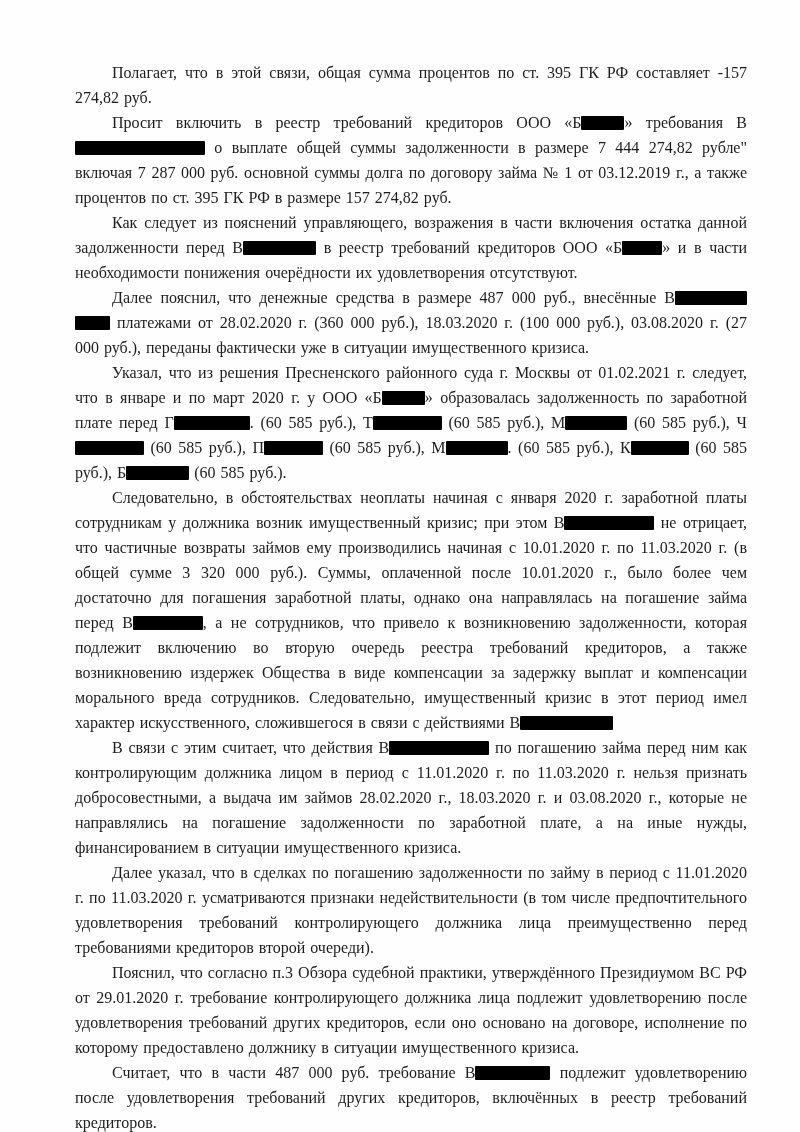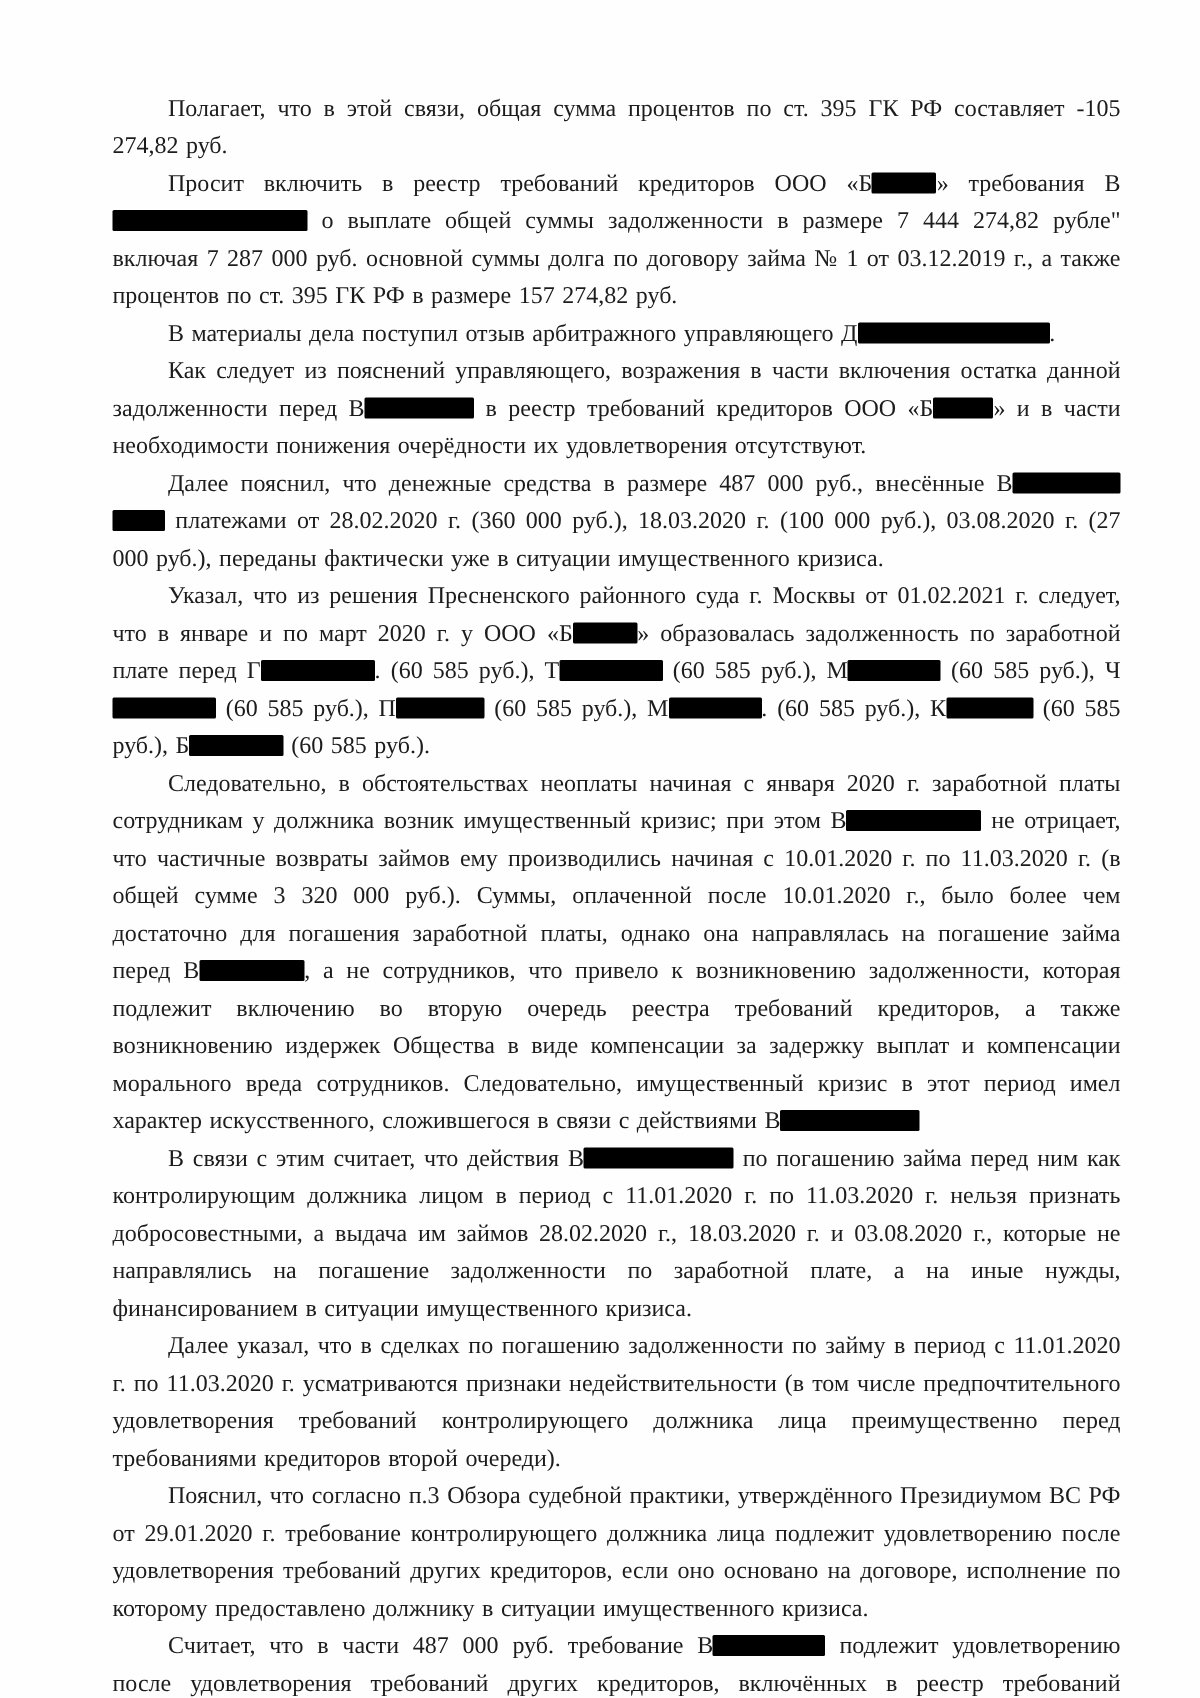--- a/index.html
+++ b/index.html
@@ -38,23 +38,22 @@
     background: #000;
     vertical-align: -2px;
     border-radius: 1px;
   }
 </style>
 </head>
 <body>
 
 <div class="page">
   <div class="text-block" id="doc" style="color: rgb(28, 28, 28);">
-      <p class="para">Полагает, что в этой связи, общая сумма процентов по ст. 395 ГК РФ составляет -105 274,82 руб.</p>
+      <p class="para">Полагает, что в этой связи, общая сумма процентов по ст. 395 ГК РФ составляет -157 274,82 руб.</p>
       <p class="para">Просит включить в реестр требований кредиторов ООО «Б<span class="redaction" style="width: 43px; background: rgb(0, 0, 0);"></span>» требования В<span class="redaction" style="width: 130px; background: rgb(0, 0, 0);"></span> о выплате общей суммы задолженности в размере 7 444 274,82 рубле" включая 7 287 000 руб. основной суммы долга по договору займа № 1 от 03.12.2019 г., а также процентов по ст. 395 ГК РФ в размере 157 274,82 руб.</p>
-      <p class="para">В материалы дела поступил отзыв арбитражного управляющего Д<span class="redaction" style="width: 128px; background: rgb(0, 0, 0);"></span>.</p>
       <p class="para">Как следует из пояснений управляющего, возражения в части включения остатка данной задолженности перед В<span class="redaction" style="width: 73px; background: rgb(0, 0, 0);"></span> в реестр требований кредиторов ООО «Б<span class="redaction" style="width: 40px; background: rgb(0, 0, 0);"></span>» и в части необходимости понижения очерёдности их удовлетворения отсутствуют.</p>
       <p class="para">Далее пояснил, что денежные средства в размере 487 000 руб., внесённые В<span class="redaction" style="width: 72px; background: rgb(0, 0, 0);"></span> <span class="redaction" style="width: 35px; background: rgb(0, 0, 0);"></span> платежами от 28.02.2020 г. (360 000 руб.), 18.03.2020 г. (100 000 руб.), 03.08.2020 г. (27 000 руб.), переданы фактически уже в ситуации имущественного кризиса.</p>
       <p class="para">Указал, что из решения Пресненского районного суда г. Москвы от 01.02.2021 г. следует, что в январе и по март 2020 г. у ООО «Б<span class="redaction" style="width: 43px; background: rgb(0, 0, 0);"></span>» образовалась задолженность по заработной плате перед Г<span class="redaction" style="width: 76px; background: rgb(0, 0, 0);"></span>. (60 585 руб.), Т<span class="redaction" style="width: 69px; background: rgb(0, 0, 0);"></span> (60 585 руб.), М<span class="redaction" style="width: 62px; background: rgb(0, 0, 0);"></span> (60 585 руб.), Ч<span class="redaction" style="width: 69px; background: rgb(0, 0, 0);"></span> (60 585 руб.), П<span class="redaction" style="width: 59px; background: rgb(0, 0, 0);"></span> (60 585 руб.), М<span class="redaction" style="width: 62px; background: rgb(0, 0, 0);"></span>. (60 585 руб.), К<span class="redaction" style="width: 58px; background: rgb(0, 0, 0);"></span> (60 585 руб.), Б<span class="redaction" style="width: 63px; background: rgb(0, 0, 0);"></span> (60 585 руб.).</p>
       <p class="para">Следовательно, в обстоятельствах неоплаты начиная с января 2020 г. заработной платы сотрудникам у должника возник имущественный кризис; при этом В<span class="redaction" style="width: 90px; background: rgb(0, 0, 0);"></span> не отрицает, что частичные возвраты займов ему производились начиная с 10.01.2020 г. по 11.03.2020 г. (в общей сумме 3 320 000 руб.). Суммы, оплаченной после 10.01.2020 г., было более чем достаточно для погашения заработной платы, однако она направлялась на погашение займа перед В<span class="redaction" style="width: 70px; background: rgb(0, 0, 0);"></span>, а не сотрудников, что привело к возникновению задолженности, которая подлежит включению во вторую очередь реестра требований кредиторов, а также возникновению издержек Общества в виде компенсации за задержку выплат и компенсации морального вреда сотрудников. Следовательно, имущественный кризис в этот период имел характер искусственного, сложившегося в связи с действиями В<span class="redaction" style="width: 93px; background: rgb(0, 0, 0);"></span></p>
       <p class="para">В связи с этим считает, что действия В<span class="redaction" style="width: 100px; background: rgb(0, 0, 0);"></span> по погашению займа перед ним как контролирующим должника лицом в период с 11.01.2020 г. по 11.03.2020 г. нельзя признать добросовестными, а выдача им займов 28.02.2020 г., 18.03.2020 г. и 03.08.2020 г., которые не направлялись на погашение задолженности по заработной плате, а на иные нужды, финансированием в ситуации имущественного кризиса.</p>
       <p class="para">Далее указал, что в сделках по погашению задолженности по займу в период с 11.01.2020 г. по 11.03.2020 г. усматриваются признаки недействительности (в том числе предпочтительного удовлетворения требований контролирующего должника лица преимущественно перед требованиями кредиторов второй очереди).</p>
       <p class="para">Пояснил, что согласно п.3 Обзора судебной практики, утверждённого Президиумом ВС РФ от 29.01.2020 г. требование контролирующего должника лица подлежит удовлетворению после удовлетворения требований других кредиторов, если оно основано на договоре, исполнение по которому предоставлено должнику в ситуации имущественного кризиса.</p>
       <p class="para">Считает, что в части 487 000 руб. требование В<span class="redaction" style="width: 75px; background: rgb(0, 0, 0);"></span> подлежит удовлетворению после удовлетворения требований других кредиторов, включённых в реестр требований кредиторов.</p>
     </div>
 </div>

